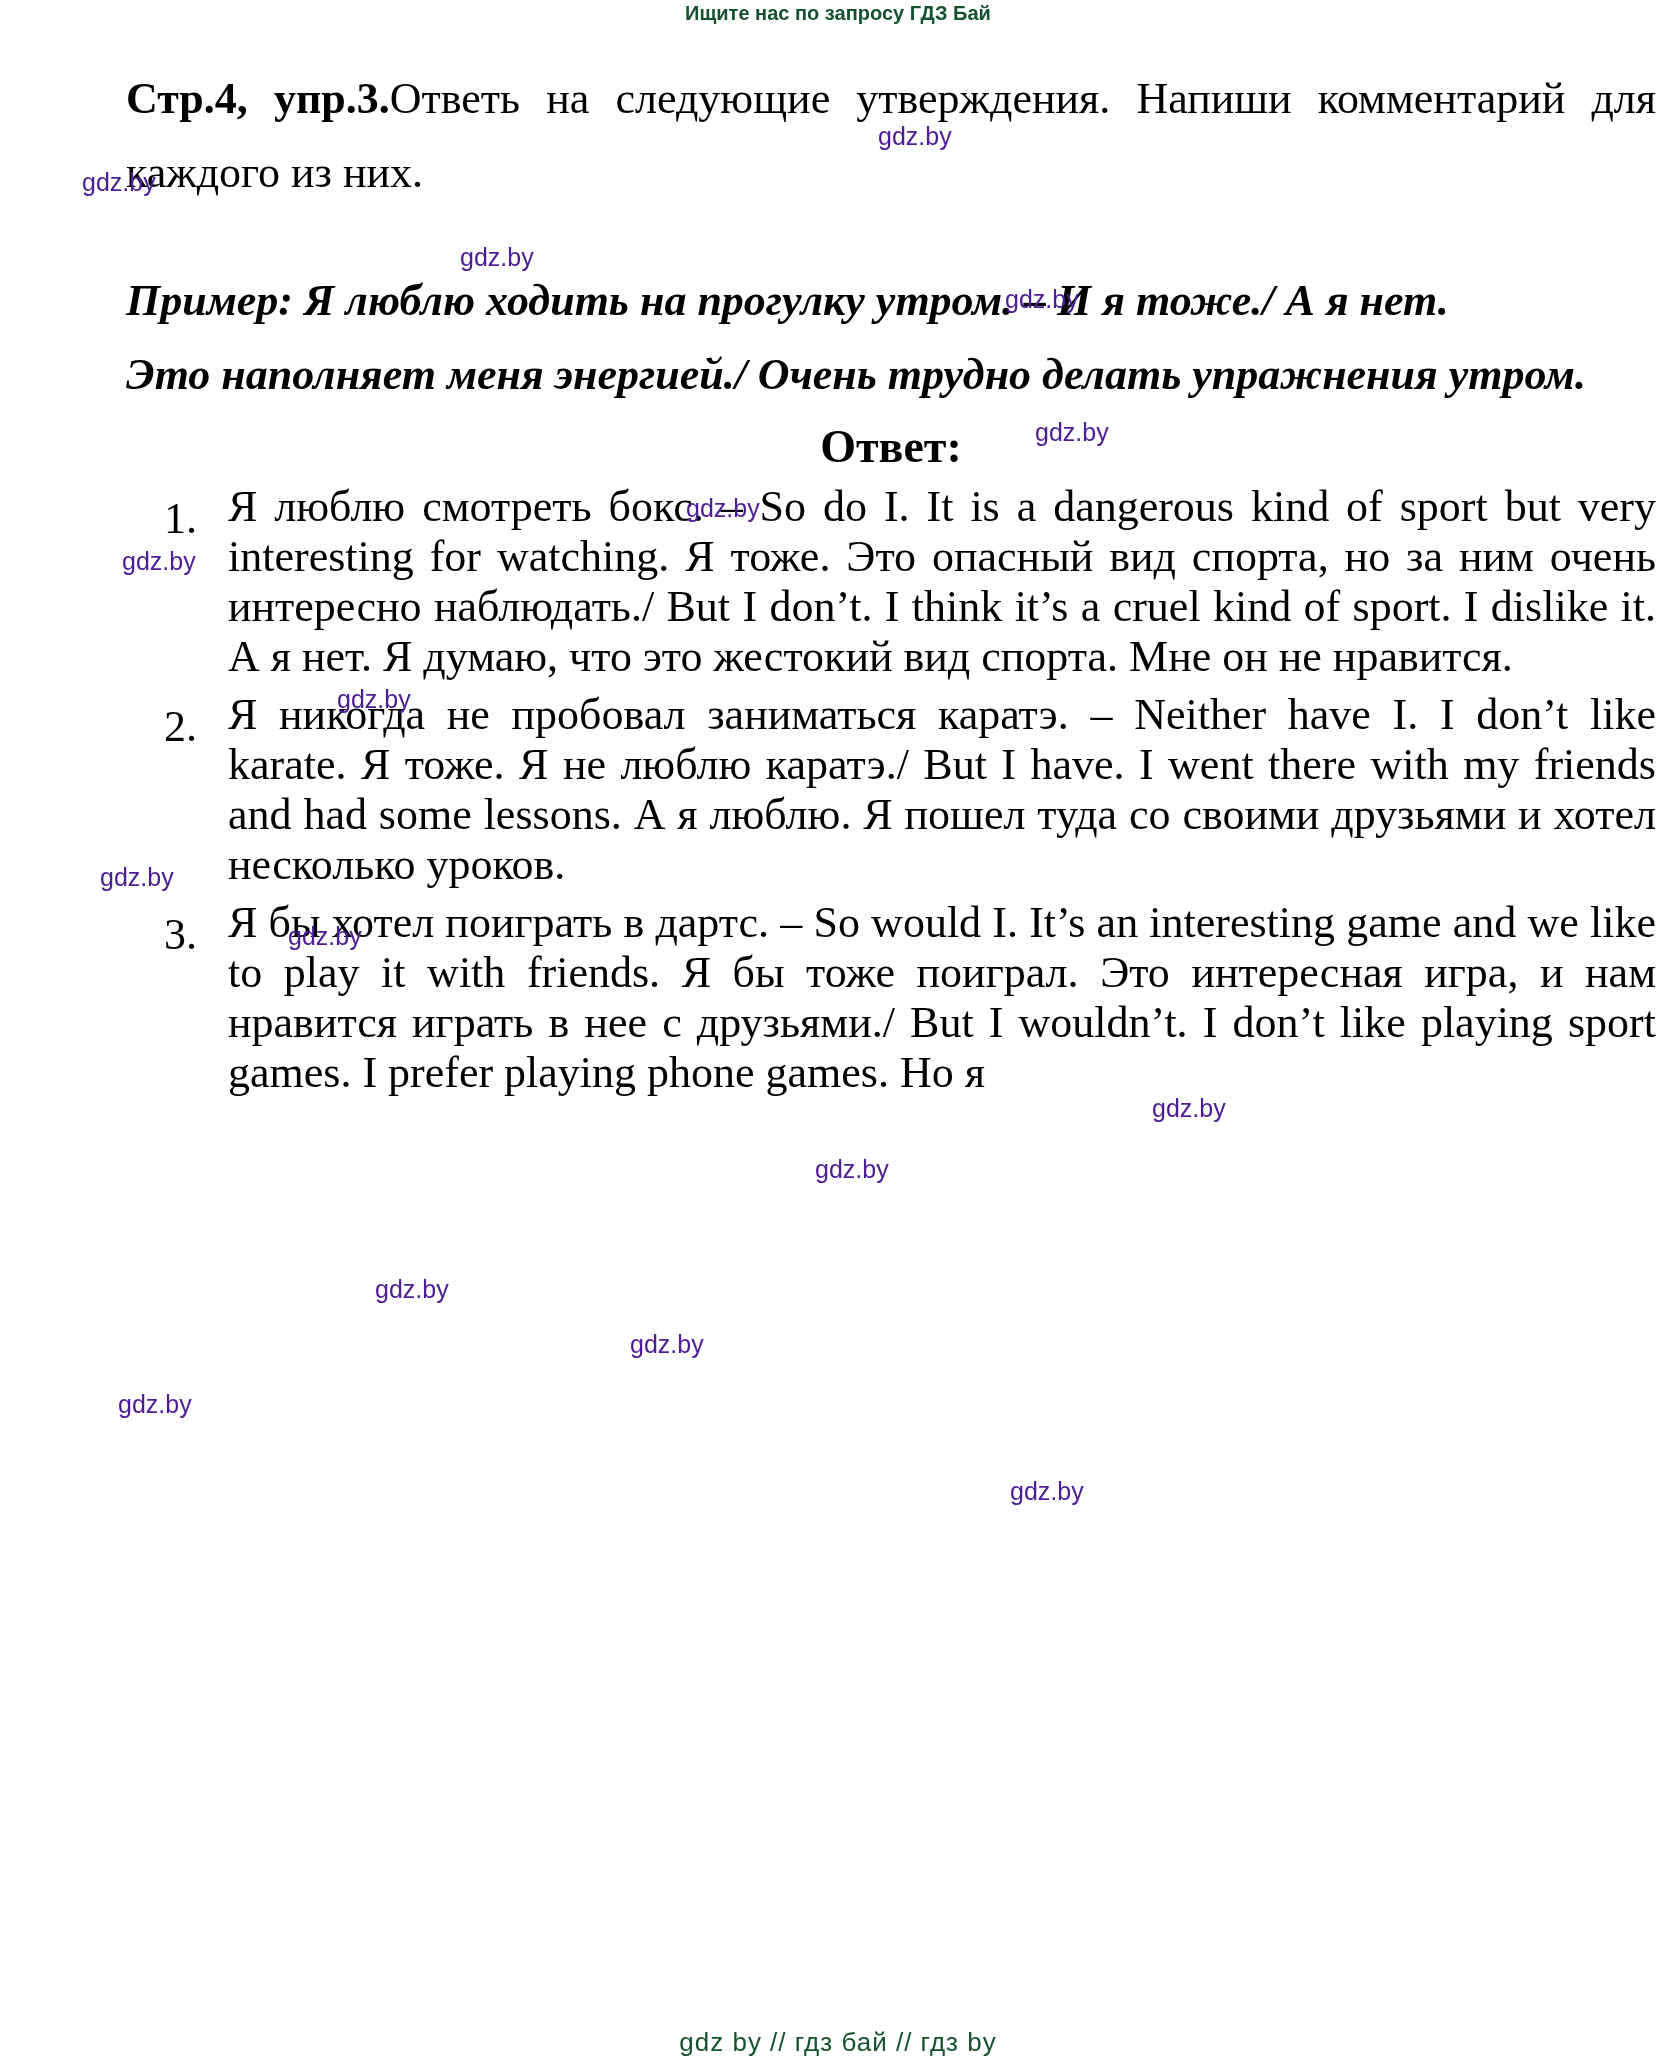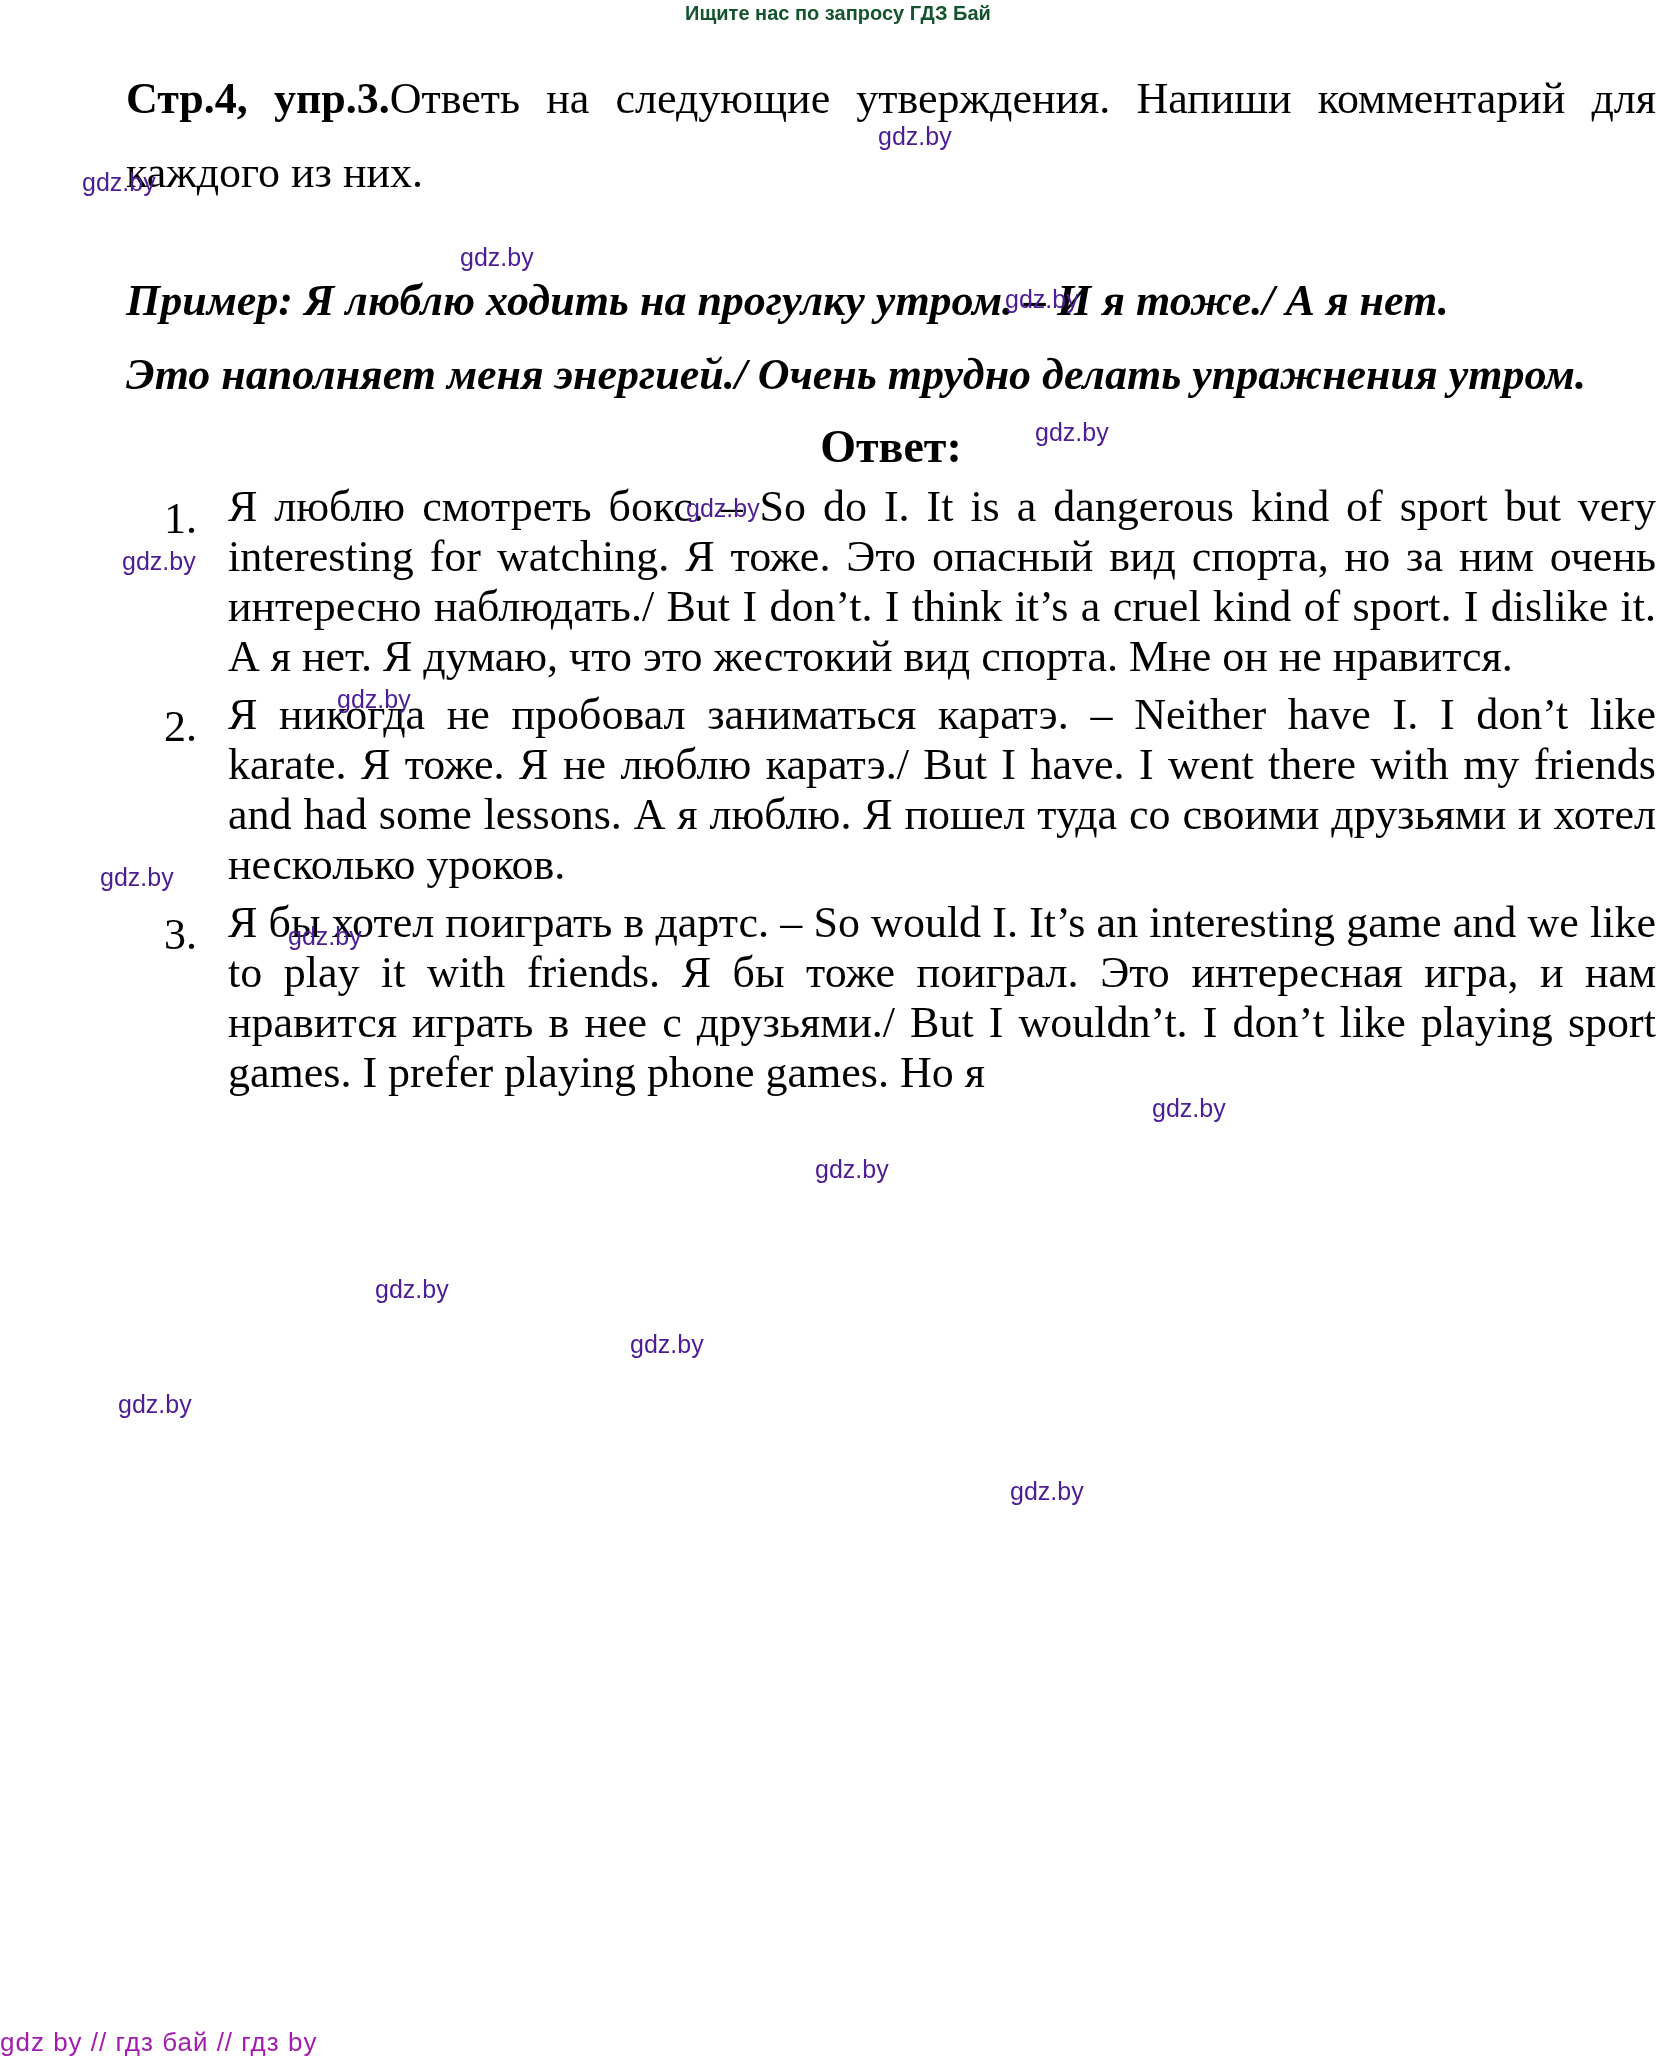--- a/index.html
+++ b/index.html
@@ -123,23 +123,24 @@
     white-space: nowrap;
     pointer-events: none;
   }
 
   
   .footer {
     position: absolute;
     bottom: 12px;
     left: 0;
     width: 1676px;
+    text-align: center;
     font-family: "Liberation Sans", "DejaVu Sans", sans-serif;
     font-size: 26px;
-    color: #a21caf;
+    color: #14532d;
     letter-spacing: 1px;
   }
 </style>
 </head>
 <body>
 
 <div class="page">
 
   <div class="top-banner">Ищите нас по запросу ГДЗ Бай</div>
 

